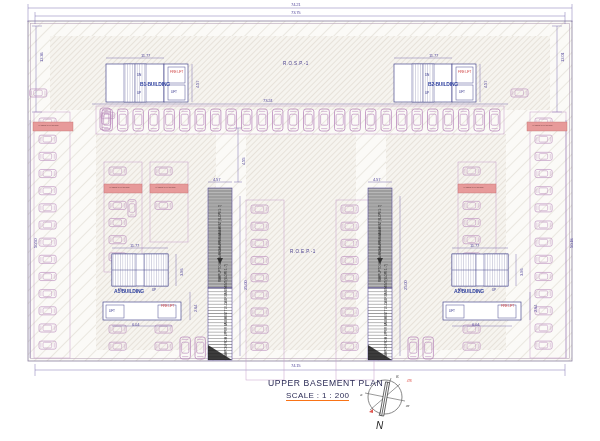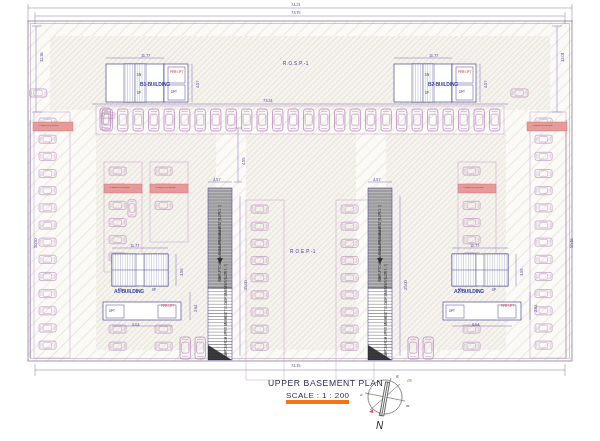--- a/index.html
+++ b/index.html
@@ -12,21 +12,21 @@
        font-family:"Liberation Sans",sans-serif;letter-spacing:-0.2px;}
   .dim{font-size:4.2px;color:#5b4fa0;}
   .dimv{font-size:4.2px;color:#5b4fa0;transform-origin:0 0;}
   .bldg{font-size:5px;font-weight:bold;color:#2d3f9e;}
   .roep{font-size:4.6px;color:#4a3f8f;letter-spacing:.4px;}
   .lift{font-size:3.2px;color:#3a3a8f;}
   .firelift{font-size:3.2px;color:#d14b4b;}
   .stair{font-size:3.2px;color:#3a3a8f;}
   .title{font-size:8.6px;color:#2a2a55;letter-spacing:.6px;}
   .scale{font-size:8px;color:#2a2a55;letter-spacing:.4px;
-         border-bottom:4px solid #f97316;padding-bottom:0px;}
+         border-bottom:1px solid #f97316;padding-bottom:0px;}
   .compassL{font-size:4.4px;color:#333;font-style:italic;}
   .compassN{font-size:10px;color:#222;font-style:italic;}
   .compassR{font-size:4.6px;color:#e0564f;font-style:italic;}
   .ramptxt{font-size:3px;color:#2d2d2d;white-space:nowrap;
            transform-origin:0 0;}
 </style>
 </head>
 <body>
 
 <svg id="plan" viewBox="0 0 600 441">

